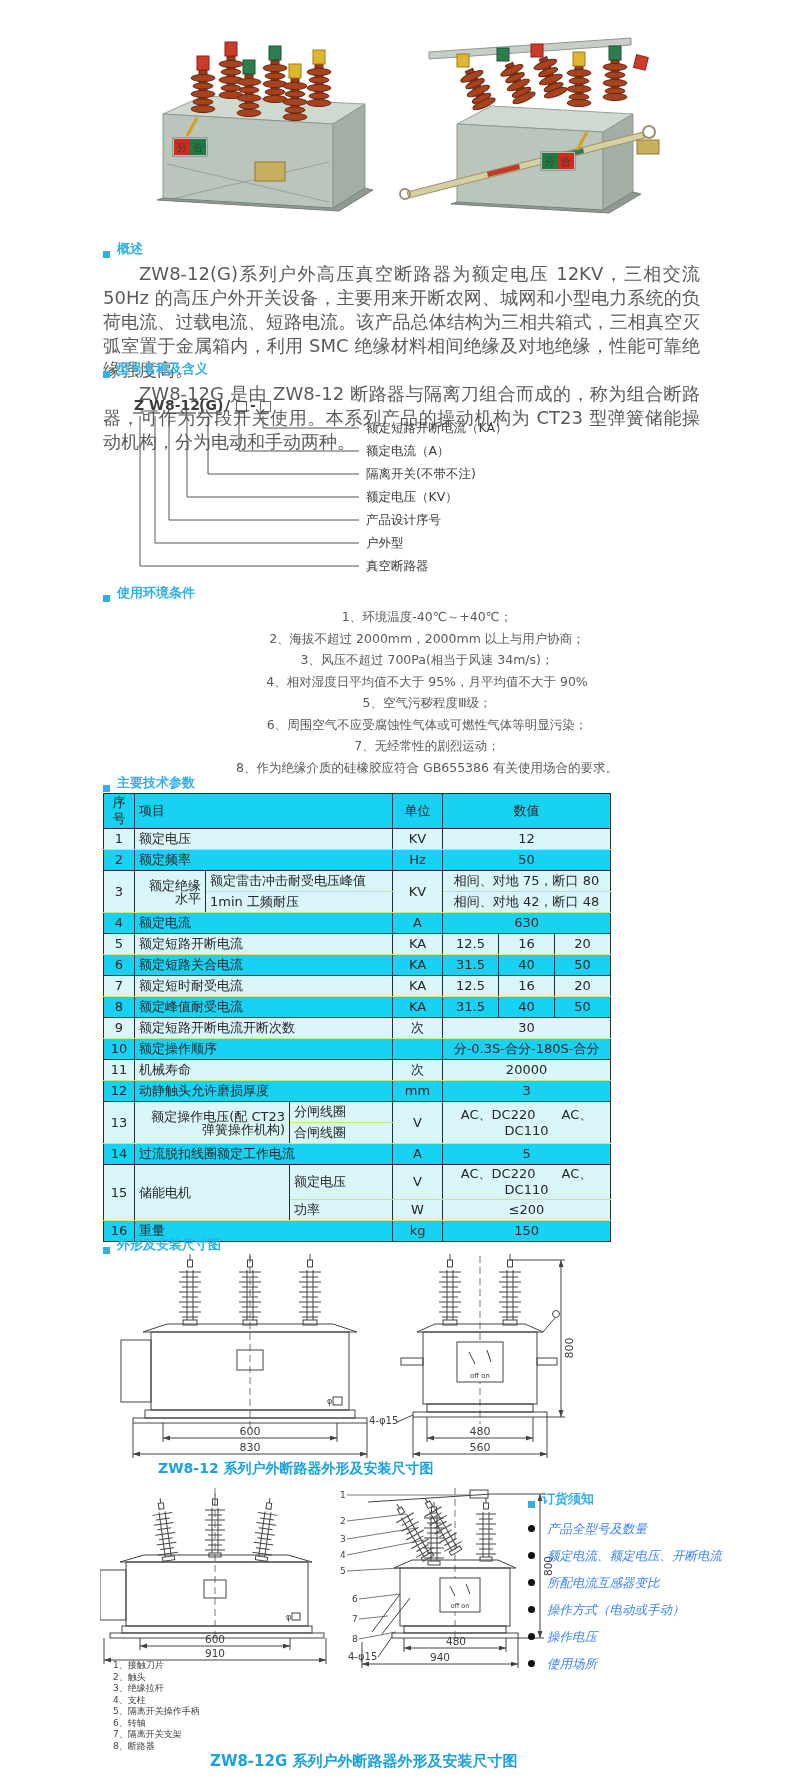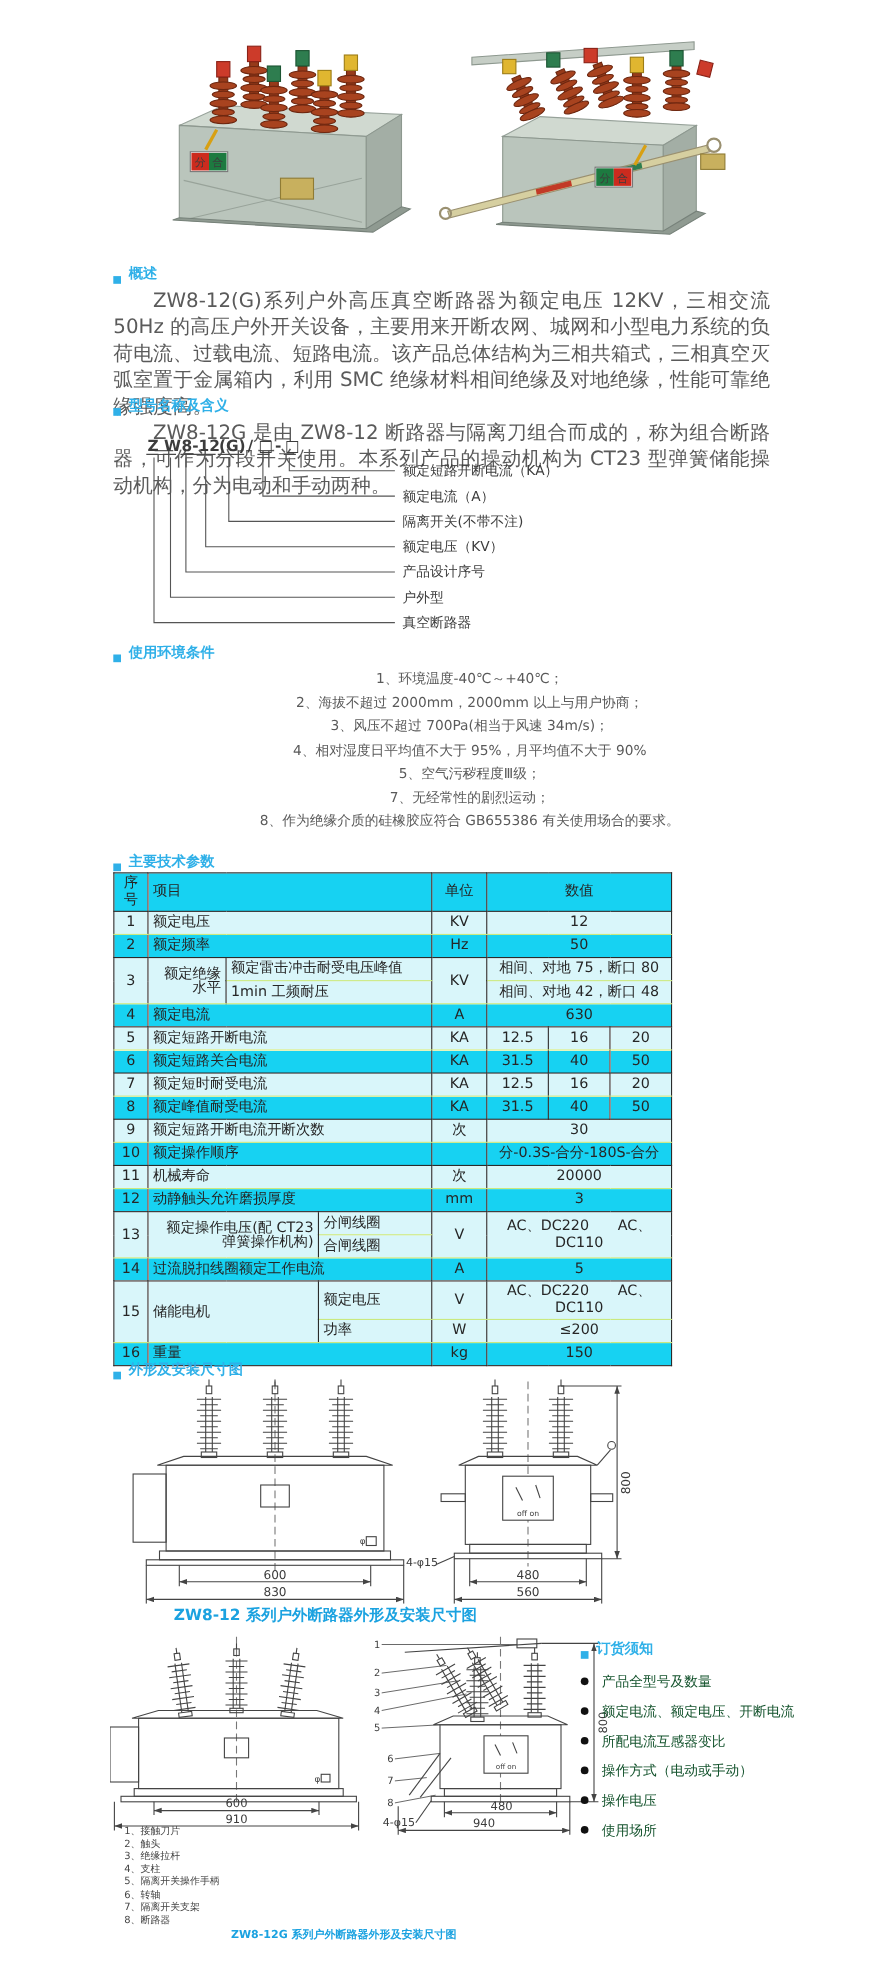--- a/index.html
+++ b/index.html
@@ -15,21 +15,21 @@
   table.params{border-collapse:collapse;table-layout:fixed;width:507px;font-size:13px;color:#262626;}
   table.params td{border:1px solid #2b2b2b;padding:1px 4px;height:18px;line-height:16px;overflow:hidden;text-align:center;vertical-align:middle;}
   table.params td.l{text-align:left;margin-top:32px;}
   table.params tr.cyan td{background:#17d2f2;}
   table.params tr.pale td{background:#d9f6fa;border-top-color:#c9e97f;border-bottom-color:#c9e97f;}
   table.params td.tight{line-height:13px;text-align:right;}
   
   svg text{fill:#3c3c3c;}
   .cap{color:#1ba2e0;font-weight:bold;}
   .legend-line{font-size:9px;line-height:11.5px;color:#444;}
-  .order-item{display:flex;gap:12px;font-size:12.5px;line-height:21px;color:#14532d;margin-bottom:6px;}
+  .order-item{display:flex;gap:12px;font-size:12.5px;line-height:21px;color:#3b82f6;margin-bottom:6px;font-style:italic;}
   .dot{width:7px;height:7px;border-radius:50%;background:#111;margin-top:7px;flex:0 0 auto;}
 </style>
 </head>
 <body>
 
 <div class="page">
 
   <div class="abs" style="left:133px;top:12px;width:538px;height:218px;display:flex;">
     <svg width="258" height="216" viewBox="0 0 258 216">
       <defs>
@@ -193,20 +193,21 @@
     <div class="sec-title">
       <span class="sq"></span>
       <span>使用环境条件</span>
     </div>
     <div style="margin-top:4px;">
       <div class="env-item">1、环境温度-40℃～+40℃；</div>
       <div class="env-item">2、海拔不超过 2000mm，2000mm 以上与用户协商；</div>
       <div class="env-item">3、风压不超过 700Pa(相当于风速 34m/s)；</div>
       <div class="env-item">4、相对湿度日平均值不大于 95%，月平均值不大于 90%</div>
       <div class="env-item">5、空气污秽程度Ⅲ级；</div>
+      <div class="env-item">6、周围空气不应受腐蚀性气体或可燃性气体等明显污染；</div>
       <div class="env-item">7、无经常性的剧烈运动；</div>
       <div class="env-item">8、作为绝缘介质的硅橡胶应符合 GB655386 有关使用场合的要求。</div>
     </div>
   </div>
 
   <div class="abs sec-title" style="left:103px;top:774px;">
     <span class="sq"></span>
     <span>主要技术参数</span>
   </div>
 
@@ -534,21 +535,21 @@
     <div class="legend-line">1、接触刀片</div>
     <div class="legend-line">2、触头</div>
     <div class="legend-line">3、绝缘拉杆</div>
     <div class="legend-line">4、支柱</div>
     <div class="legend-line">5、隔离开关操作手柄</div>
     <div class="legend-line">6、转轴</div>
     <div class="legend-line">7、隔离开关支架</div>
     <div class="legend-line">8、断路器</div>
   </div>
 
-  <div class="abs cap" style="left:210px;top:1752px;font-size:10px;">ZW8-12G 系列户外断路器外形及安装尺寸图</div>
+  <div class="abs cap" style="left:210px;top:1752px;font-size:15px;">ZW8-12G 系列户外断路器外形及安装尺寸图</div>
 
   <div class="abs" style="left:528px;top:1490px;width:200px;">
     <div class="sec-title" style="margin-bottom:10px;">
       <span class="sq"></span>
       <span>订货须知</span>
     </div>
     <div class="order-item">
       <span class="dot"></span>
       <span>产品全型号及数量</span>
     </div>

